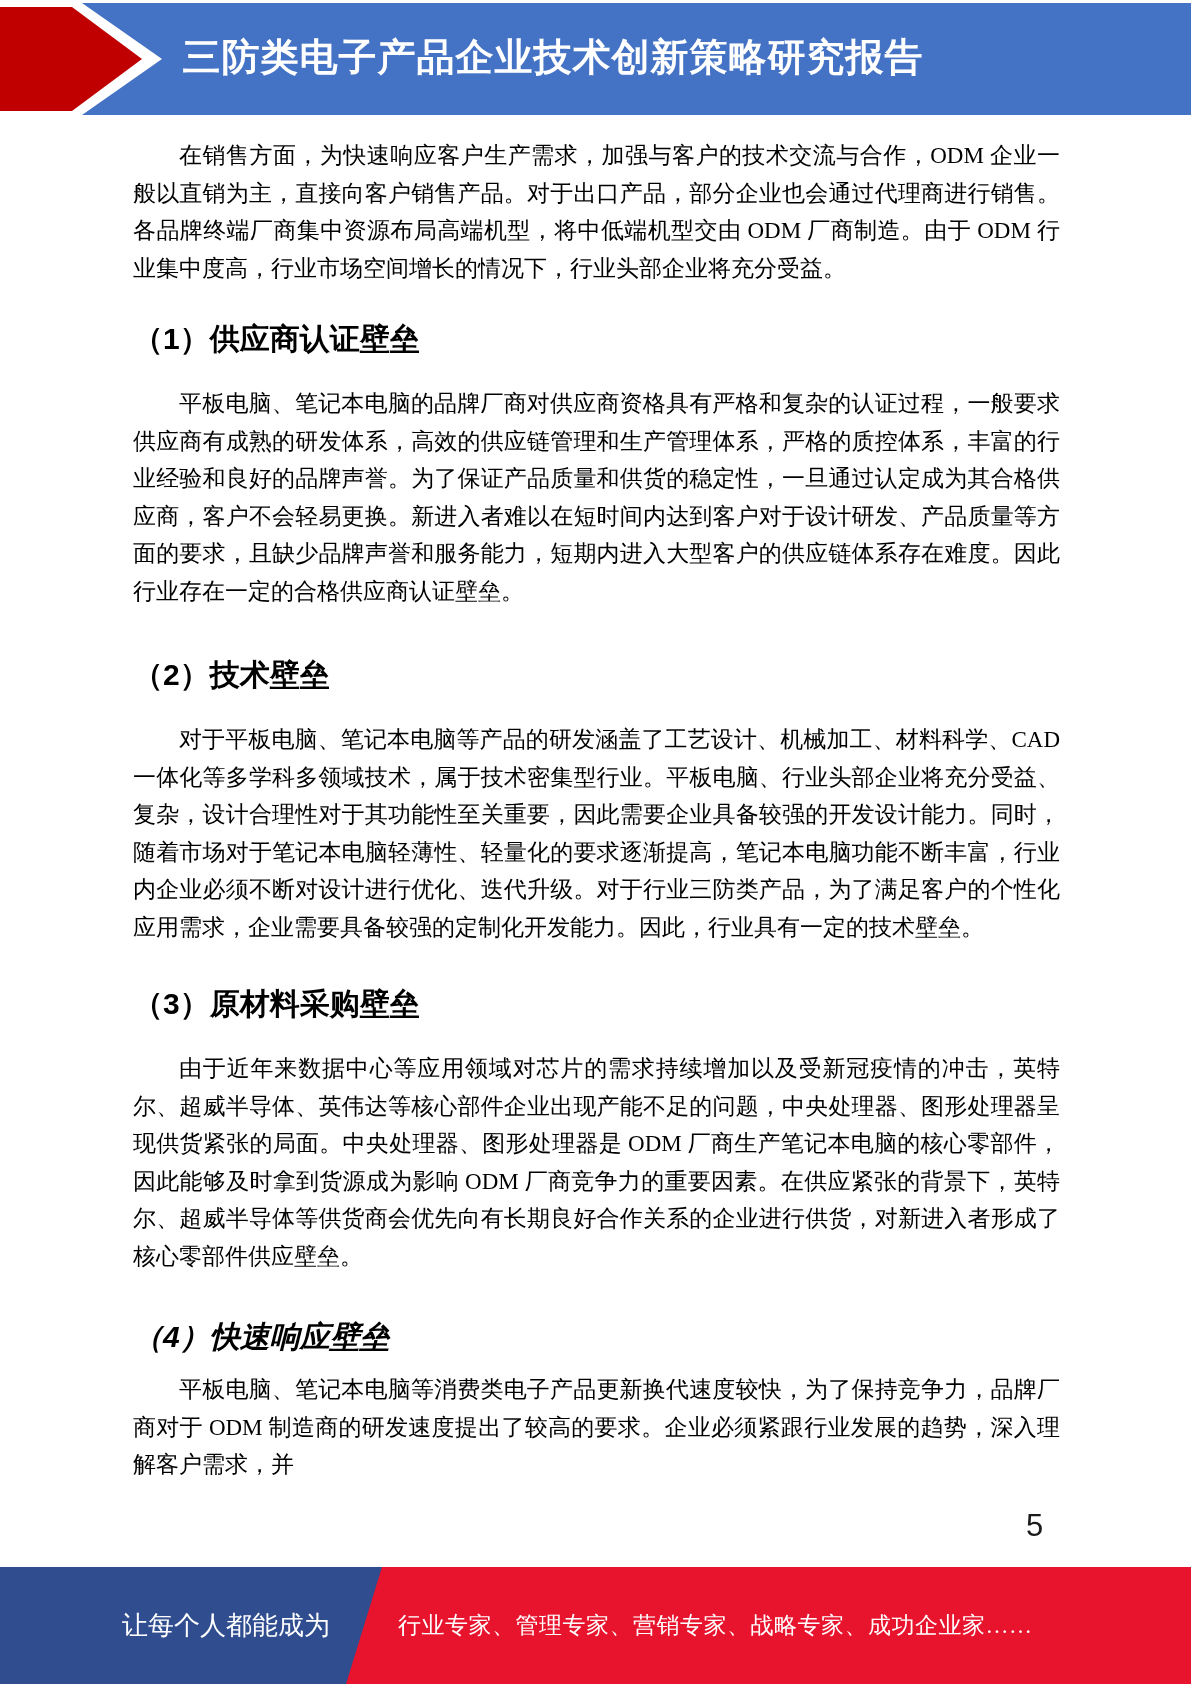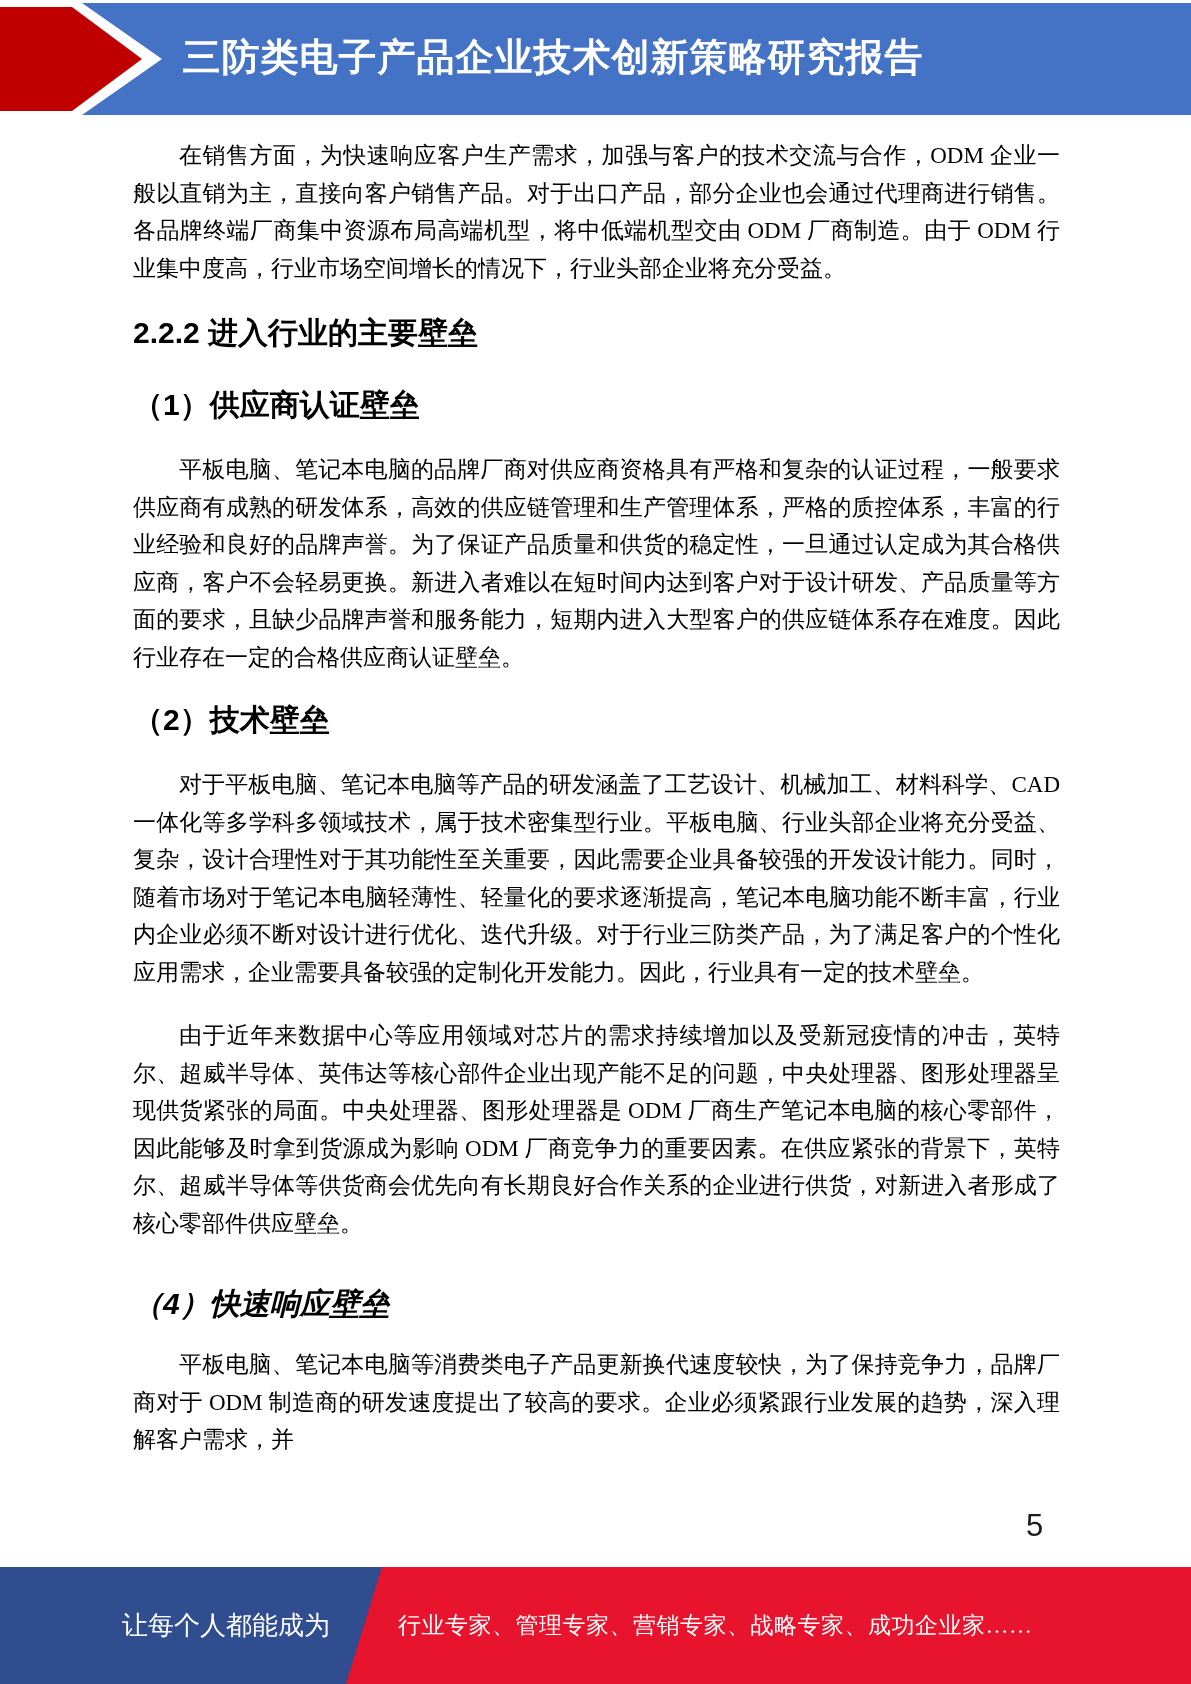--- a/index.html
+++ b/index.html
@@ -57,24 +57,24 @@
     font-weight: bold;
     font-size: 30px;
     line-height: 40px;
     color: #000000;
     white-space: nowrap;
   }
   .mt-p1 { margin-top: 22px; }
   .mt-h1 { margin-top: 26px; }
   .mt-h2a { margin-top: 32px; }
   .mt-para { margin-top: 26px; }
-  .mt-h2b { margin-top: 24px; }
+  .mt-h2b { margin-top: 45px; }
   .mt-h2c { margin-top: 38px; }
   .mt-h2d { margin-top: 42px; font-style: italic; }
-  .mt-p5 { margin-top: 22px; }
+  .mt-p5 { margin-top: 14px; }
 
   
   .page-number {
     position: absolute;
     left: 1026px; top: 1508px;
     font-family: "Liberation Sans", "DejaVu Sans", sans-serif;
     font-size: 31px;
     color: #1a1a1a;
   }
 
@@ -116,30 +116,30 @@
   <svg class="header-arrow" viewBox="0 0 170 112" xmlns="http://www.w3.org/2000/svg">
     <polygon points="0,0 82,0 162,56 82,112 0,112" fill="#FFFFFF"></polygon>
     <polygon points="0,4 72,4 142,56 72,108 0,108" fill="#C00000"></polygon>
   </svg>
   <div class="header-title">三防类电子产品企业技术创新策略研究报告</div>
 </div>
 
 <div class="content">
   <p class="para mt-p1">在销售方面，为快速响应客户生产需求，加强与客户的技术交流与合作，ODM 企业一般以直销为主，直接向客户销售产品。对于出口产品，部分企业也会通过代理商进行销售。各品牌终端厂商集中资源布局高端机型，将中低端机型交由 ODM 厂商制造。由于 ODM 行业集中度高，行业市场空间增长的情况下，行业头部企业将充分受益。</p>
 
-  <h2 class="h-l1 mt-h1">2.2.2 进入行业的主要壁垒</h2>
 
   <h3 class="h-l2 mt-h2a">（1）供应商认证壁垒</h3>
 
   <p class="para mt-para">平板电脑、笔记本电脑的品牌厂商对供应商资格具有严格和复杂的认证过程，一般要求供应商有成熟的研发体系，高效的供应链管理和生产管理体系，严格的质控体系，丰富的行业经验和良好的品牌声誉。为了保证产品质量和供货的稳定性，一旦通过认定成为其合格供应商，客户不会轻易更换。新进入者难以在短时间内达到客户对于设计研发、产品质量等方面的要求，且缺少品牌声誉和服务能力，短期内进入大型客户的供应链体系存在难度。因此行业存在一定的合格供应商认证壁垒。</p>
 
   <h3 class="h-l2 mt-h2b">（2）技术壁垒</h3>
 
   <p class="para mt-para">对于平板电脑、笔记本电脑等产品的研发涵盖了工艺设计、机械加工、材料科学、CAD 一体化等多学科多领域技术，属于技术密集型行业。平板电脑、行业头部企业将充分受益、复杂，设计合理性对于其功能性至关重要，因此需要企业具备较强的开发设计能力。同时，随着市场对于笔记本电脑轻薄性、轻量化的要求逐渐提高，笔记本电脑功能不断丰富，行业内企业必须不断对设计进行优化、迭代升级。对于行业三防类产品，为了满足客户的个性化应用需求，企业需要具备较强的定制化开发能力。因此，行业具有一定的技术壁垒。</p>
 
+  <h3 class="h-l2 mt-h2c">（3）原材料采购壁垒</h3>
 
   <p class="para mt-para">由于近年来数据中心等应用领域对芯片的需求持续增加以及受新冠疫情的冲击，英特尔、超威半导体、英伟达等核心部件企业出现产能不足的问题，中央处理器、图形处理器呈现供货紧张的局面。中央处理器、图形处理器是 ODM 厂商生产笔记本电脑的核心零部件，因此能够及时拿到货源成为影响 ODM 厂商竞争力的重要因素。在供应紧张的背景下，英特尔、超威半导体等供货商会优先向有长期良好合作关系的企业进行供货，对新进入者形成了核心零部件供应壁垒。</p>
 
   <h3 class="h-l2 mt-h2d">（4）快速响应壁垒</h3>
 
   <p class="para mt-p5">平板电脑、笔记本电脑等消费类电子产品更新换代速度较快，为了保持竞争力，品牌厂商对于 ODM 制造商的研发速度提出了较高的要求。企业必须紧跟行业发展的趋势，深入理解客户需求，并</p>
 </div>
 
 <div class="page-number">5</div>
 

